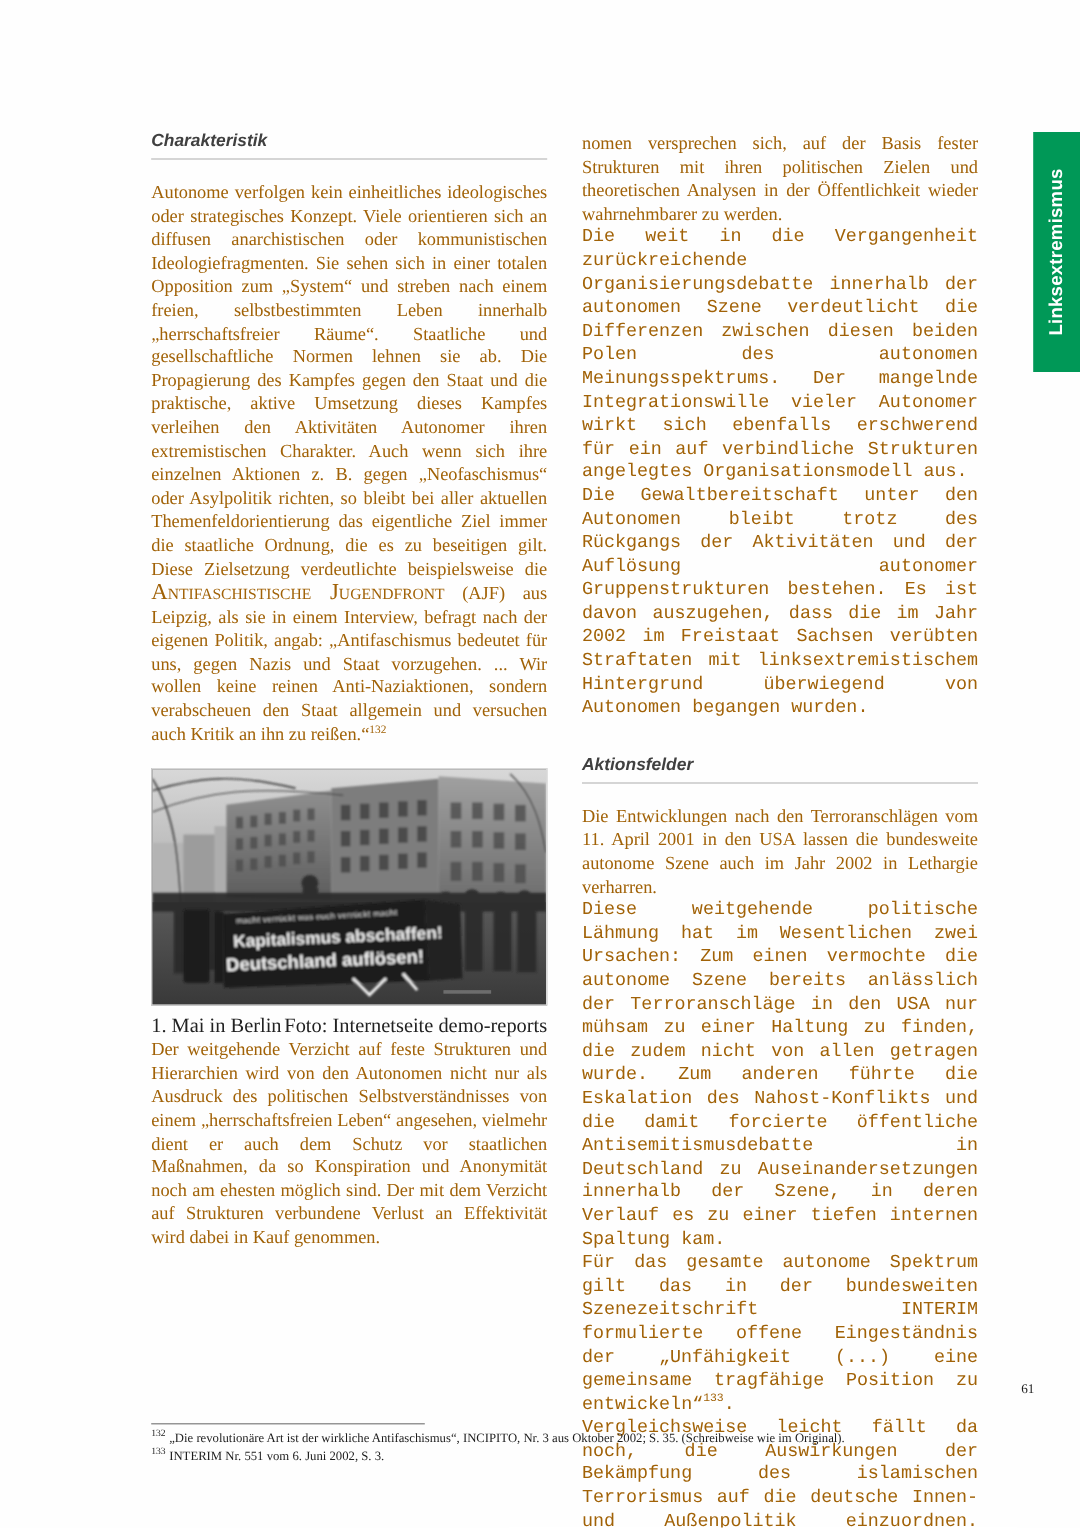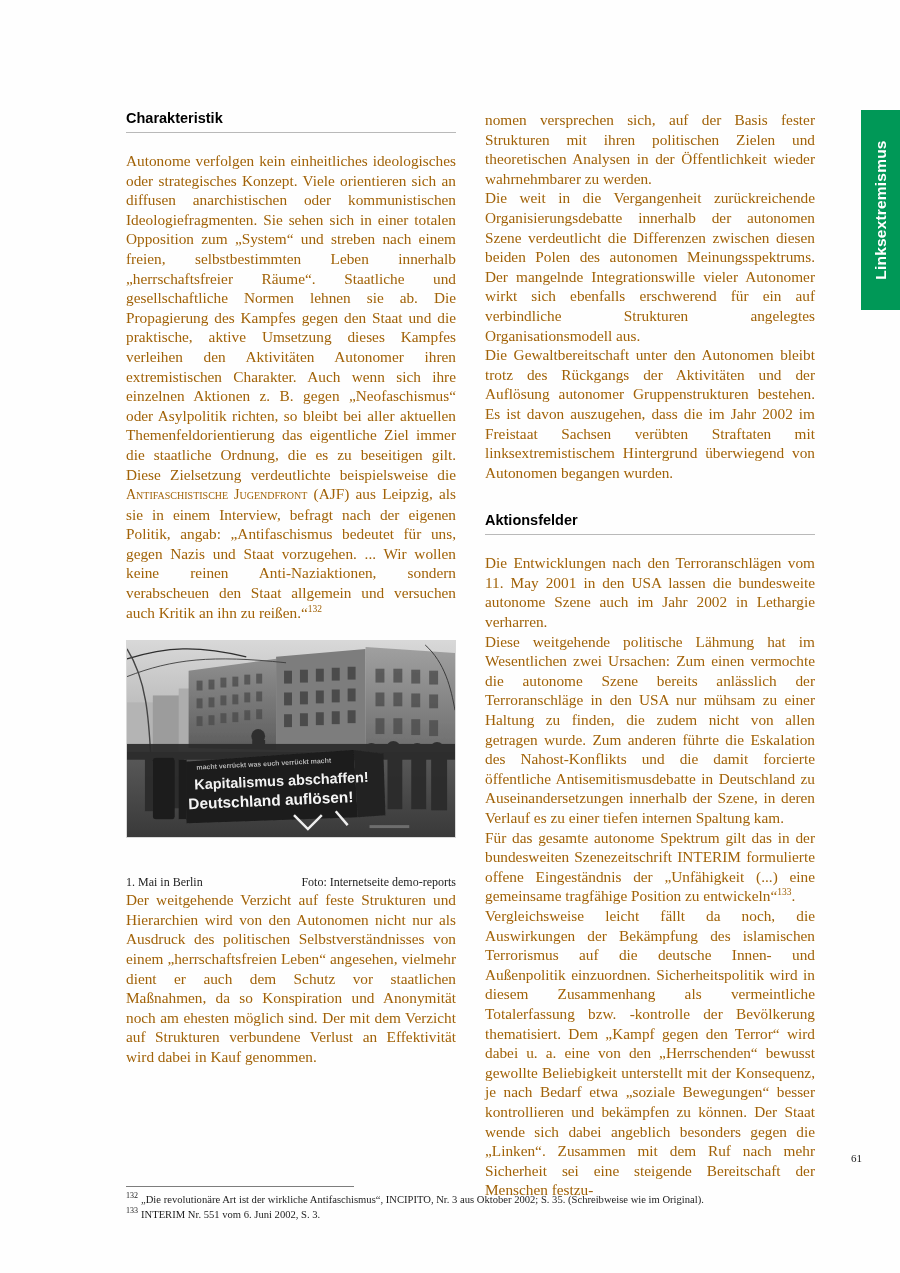--- a/index.html
+++ b/index.html
@@ -75,45 +75,46 @@
     font-size: 16.5px;
     color: #111;
     letter-spacing: 0.1px;
   }
 
   
   .section-heading {
     font-family: "Liberation Sans", sans-serif;
     font-weight: bold;
     font-size: 14.5px;
-    color: #000000;
+    color: #404040;
     padding-bottom: 6px;
     border-bottom: 1.5px solid #b9b9b9;
     margin-bottom: 18px;
+    font-style: italic;
   }
   .section-heading.second {
     margin-top: 30px;
   }
 
   
   p.body {
     margin: 0;
     font-size: 15.3px;
     line-height: 19.6px;
     text-align: justify;
     text-justify: inter-word;
     hyphens: manual;
     color: #a16207;
   }
-  p.body + p.body { margin-top: 0; }
+  p.body + p.body { margin-top: 0; font-family: Liberation Mono, monospace; }
   p.body.spaced { margin-top: 18px; }
 
   .smallcaps {
     font-variant: small-caps;
-    font-size: 14px;
+    font-size: 19px;
   }
 
   sup.fn {
     font-size: 9.5px;
     vertical-align: super;
     line-height: 0;
   }
 
   
   .photo-wrap {
@@ -126,25 +127,25 @@
     display: block;
     border: 1px solid #d8d8d8;
     box-sizing: border-box;
     background: #7a7a7a;
   }
   .caption-row {
     display: flex;
     justify-content: space-between;
     align-items: baseline;
     margin-top: 7px;
-    font-size: 12px;
+    font-size: 17px;
     color: #222;
   }
   .caption-left { text-align: left; }
-  .caption-right { text-align: center; margin-top: 30px; }
+  .caption-right { text-align: center; }
 
   .after-photo { margin-top: 23px; }
 
   
   .footnotes {
     position: absolute;
     left: 126px;
     top: 1186px;
     width: 689px;
   }
@@ -341,21 +342,21 @@
     <div class="col">
 
       <p class="body">nomen versprechen sich, auf der Basis fester Strukturen mit ihren politischen Zielen und theoretischen Analysen in der Öffentlichkeit wieder wahrnehmbarer zu werden.</p>
 
       <p class="body">Die weit in die Vergangenheit zurückreichende Organisierungsdebatte innerhalb der autonomen Szene verdeutlicht die Differenzen zwischen diesen beiden Polen des autonomen Meinungsspektrums. Der mangelnde Integrationswille vieler Autonomer wirkt sich ebenfalls erschwerend für ein auf verbindliche Strukturen angelegtes Organisationsmodell aus.</p>
 
       <p class="body spaced">Die Gewaltbereitschaft unter den Autonomen bleibt trotz des Rückgangs der Aktivitäten und der Auflösung autonomer Gruppenstrukturen bestehen. Es ist davon auszugehen, dass die im Jahr 2002 im Freistaat Sachsen verübten Straftaten mit linksextremistischem Hintergrund überwiegend von Autonomen begangen wurden.</p>
 
       <div class="section-heading second">Aktionsfelder</div>
 
-      <p class="body">Die Entwicklungen nach den Terroranschlägen vom 11. May 2001 in den USA lassen die bundesweite autonome Szene auch im Jahr 2002 in Lethargie verharren.</p>
+      <p class="body">Die Entwicklungen nach den Terroranschlägen vom 11. April 2001 in den USA lassen die bundesweite autonome Szene auch im Jahr 2002 in Lethargie verharren.</p>
 
       <p class="body">Diese weitgehende politische Lähmung hat im Wesentlichen zwei Ursachen: Zum einen vermochte die autonome Szene bereits anlässlich der Terroranschläge in den USA nur mühsam zu einer Haltung zu finden, die zudem nicht von allen getragen wurde. Zum anderen führte die Eskalation des Nahost-Konflikts und die damit forcierte öffentliche Antisemitismusdebatte in Deutschland zu Auseinandersetzungen innerhalb der Szene, in deren Verlauf es zu einer tiefen internen Spaltung kam.</p>
 
       <p class="body"><span>Für das gesamte autonome Spektrum gilt das in der bundesweiten Szenezeitschrift INTERIM formulierte offene Eingeständnis der „Unfähigkeit (...) eine gemeinsame tragfähige Position zu entwickeln“</span><sup class="fn">133</sup><span>.</span></p>
 
       <p class="body spaced">Vergleichsweise leicht fällt da noch, die Auswirkungen der Bekämpfung des islamischen Terrorismus auf die deutsche Innen- und Außenpolitik einzuordnen. Sicherheitspolitik wird in diesem Zusammenhang als vermeintliche Totalerfassung bzw. -kontrolle der Bevölkerung thematisiert. Dem „Kampf gegen den Terror“ wird dabei u. a. eine von den „Herrschenden“ bewusst gewollte Beliebigkeit unterstellt mit der Konsequenz, je nach Bedarf etwa „soziale Bewegungen“ besser kontrollieren und bekämpfen zu können. Der Staat wende sich dabei angeblich besonders gegen die „Linken“. Zusammen mit dem Ruf nach mehr Sicherheit sei eine steigende Bereitschaft der Menschen festzu-</p>
     </div>
   </div>
 
   <div class="footnotes">

